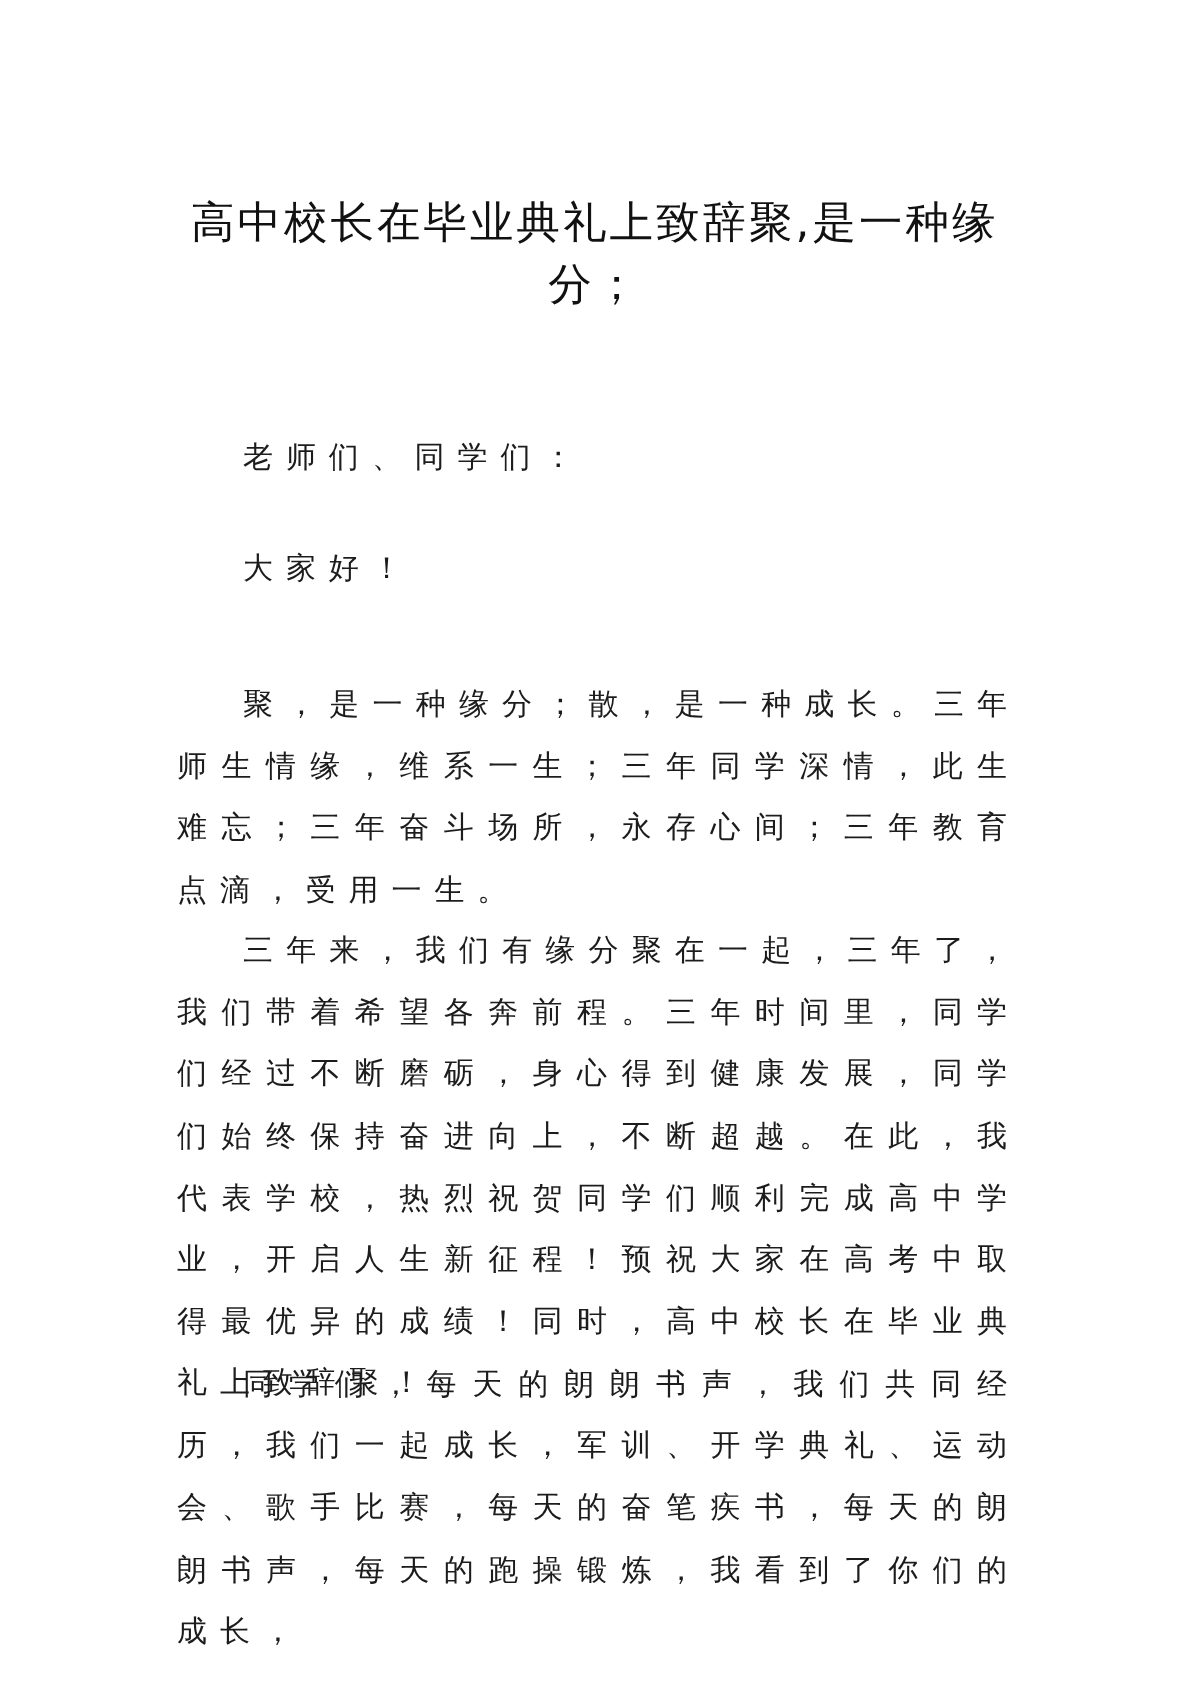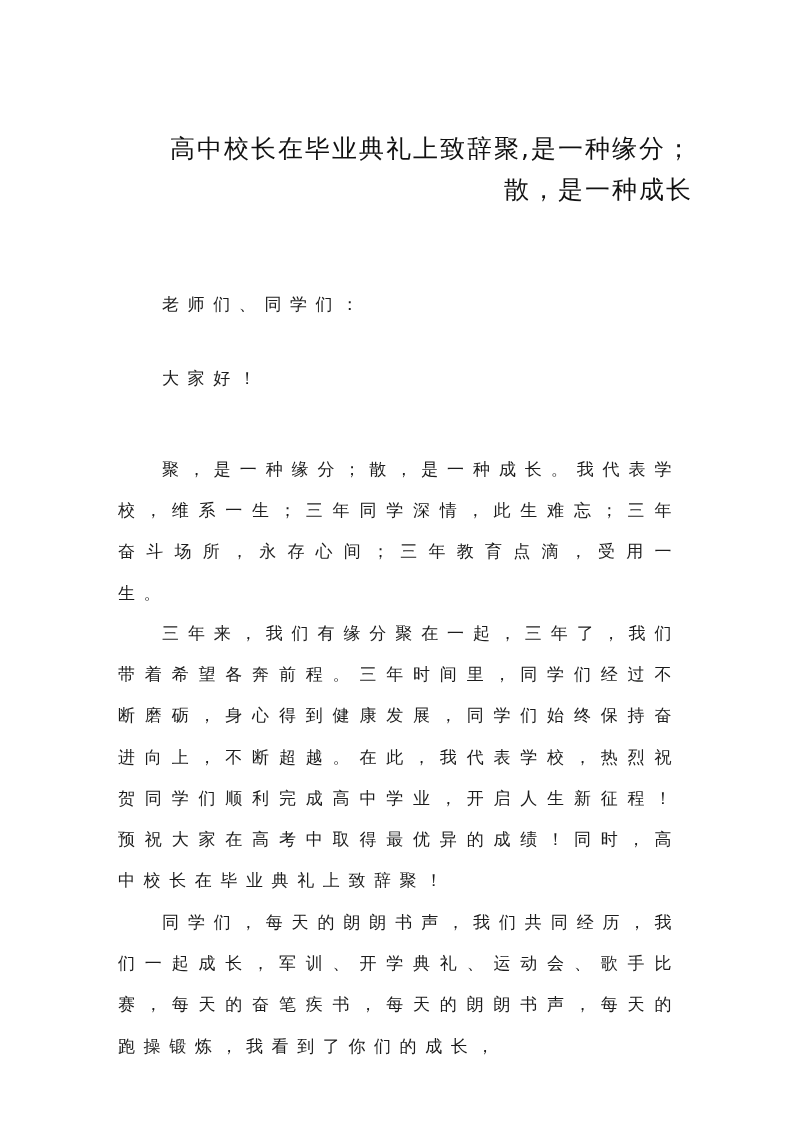--- a/index.html
+++ b/index.html
@@ -20,59 +20,58 @@
     left: 0; top: 0;
     width: 793px;
     height: 1122px;
     background: #ffffff;
   }
   .title {
     position: absolute;
     left: 100px;
     width: 593px;
     top: 128px;
-    text-align: right;
-    font-size: 25px;
+    text-align: center;
+    font-size: 29px;
     line-height: 41px;
     letter-spacing: 2px;
     color: #111;
     margin: 0;
     font-weight: normal;
   }
   .body {
     position: absolute;
     left: 118px;
     width: 562px;
     top: 0;
     margin: 0;
   }
   .p {
     position: absolute;
     left: 0;
     width: 562px;
     margin: 0;
-    font-size: 17px;
+    font-size: 20px;
     line-height: 41.2px;
     letter-spacing: 8.6px;
     text-indent: 44px;
     text-align: justify;
     color: #1c1c1c;
   }
 </style>
 </head>
 <body>
 
 <div class="page">
 
   <h1 class="title">
     <span>高中校长在毕业典礼上致辞聚,是一种缘分；</span><br>
-    <span>散，是一种成长</span>
   </h1>
 
   <div class="body">
     <p class="p" style="top:284px;">老师们、同学们：</p>
     <p class="p" style="top:358px;">大家好！</p>
-    <p class="p" style="top:449px;">聚，是一种缘分；散，是一种成长。我代表学校，维系一生；三年同学深情，此生难忘；三年奋斗场所，永存心间；三年教育点滴，受用一生。</p>
+    <p class="p" style="top:449px;">聚，是一种缘分；散，是一种成长。三年师生情缘，维系一生；三年同学深情，此生难忘；三年奋斗场所，永存心间；三年教育点滴，受用一生。</p>
     <p class="p" style="top:613px;">三年来，我们有缘分聚在一起，三年了，我们带着希望各奔前程。三年时间里，同学们经过不断磨砺，身心得到健康发展，同学们始终保持奋进向上，不断超越。在此，我代表学校，热烈祝贺同学们顺利完成高中学业，开启人生新征程！预祝大家在高考中取得最优异的成绩！同时，高中校长在毕业典礼上致辞聚！</p>
     <p class="p" style="top:902px;">同学们，每天的朗朗书声，我们共同经历，我们一起成长，军训、开学典礼、运动会、歌手比赛，每天的奋笔疾书，每天的朗朗书声，每天的跑操锻炼，我看到了你们的成长，</p>
   </div>
 
 </div>
 
 </body></html>

